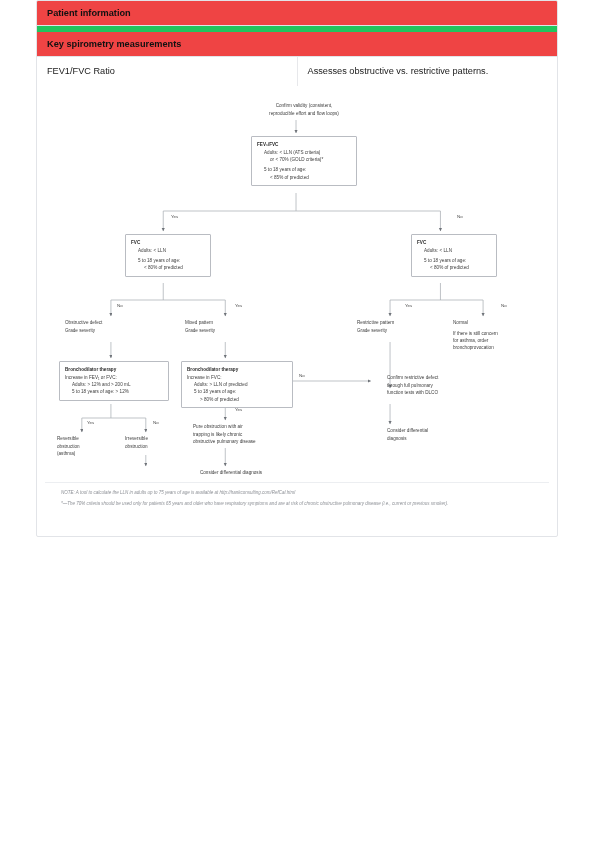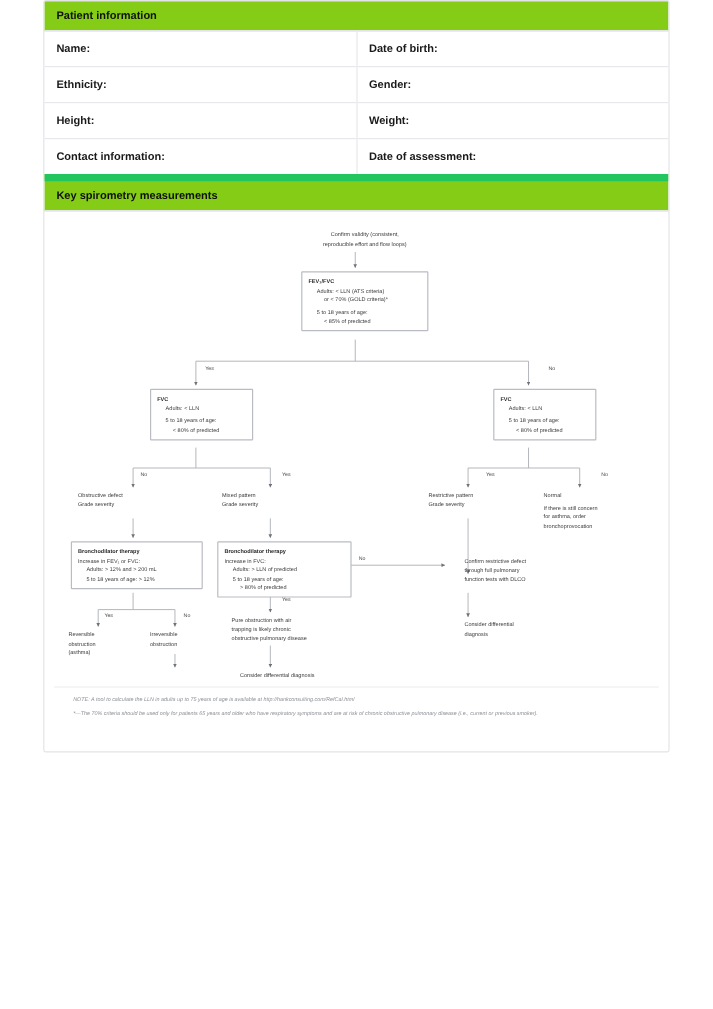--- a/index.html
+++ b/index.html
@@ -26,21 +26,21 @@
   }
 
   .card {
     border: 1px solid #e2e4e8;
     border-radius: 2px;
     background: #fff;
     overflow: hidden;
   }
 
   .section-head {
-    background: #84cc16;
+    background: #ef4444;
     border-bottom: 1px solid #e2e4e8;
     font-size: 9.2px;
     font-weight: bold;
     padding: 7px 10px;
     color: #111;
   }
 
   table.grid { width: 100%; border-collapse: collapse; }
   table.grid td {
     border-bottom: 1px solid #e7e8eb;
@@ -103,44 +103,28 @@
 </style>
 </head>
 <body>
 
 <div class="page">
 
 
   <div class="card">
 
     <div class="section-head">Patient information</div>
-    <table class="grid">
-      <tbody>
-        <tr>
-          <td class="lbl">Name:</td>
-          <td class="lbl sep">Date of birth:</td>
-        </tr>
-        <tr>
-          <td class="lbl">Ethnicity:</td>
-          <td class="lbl sep">Gender:</td>
-        </tr>
-        <tr>
-          <td class="lbl">Height:</td>
-          <td class="lbl sep">Weight:</td>
-        </tr>
-        <tr class="last">
-          <td class="lbl">Contact information:</td>
-          <td class="lbl sep">Date of assessment:</td>
-        </tr>
-      </tbody>
-    </table>
 
     <div class="section-head" style="border-top:6px solid #22c55e">Key spirometry measurements</div>
     <table class="grid">
       <tbody>
+        <tr class="last">
+          <td class="meas">FEV1/FVC Ratio</td>
+          <td class="meas sep">Assesses obstructive vs. restrictive patterns.</td>
+        </tr>
       </tbody>
     </table>
 
 
     <div class="flow-wrap">
       <div class="flow">
 
         <svg viewBox="0 0 520 378" preserveAspectRatio="none">
           <defs>
             <marker id="ah" markerWidth="5" markerHeight="5" refX="3.6" refY="2" orient="auto">

